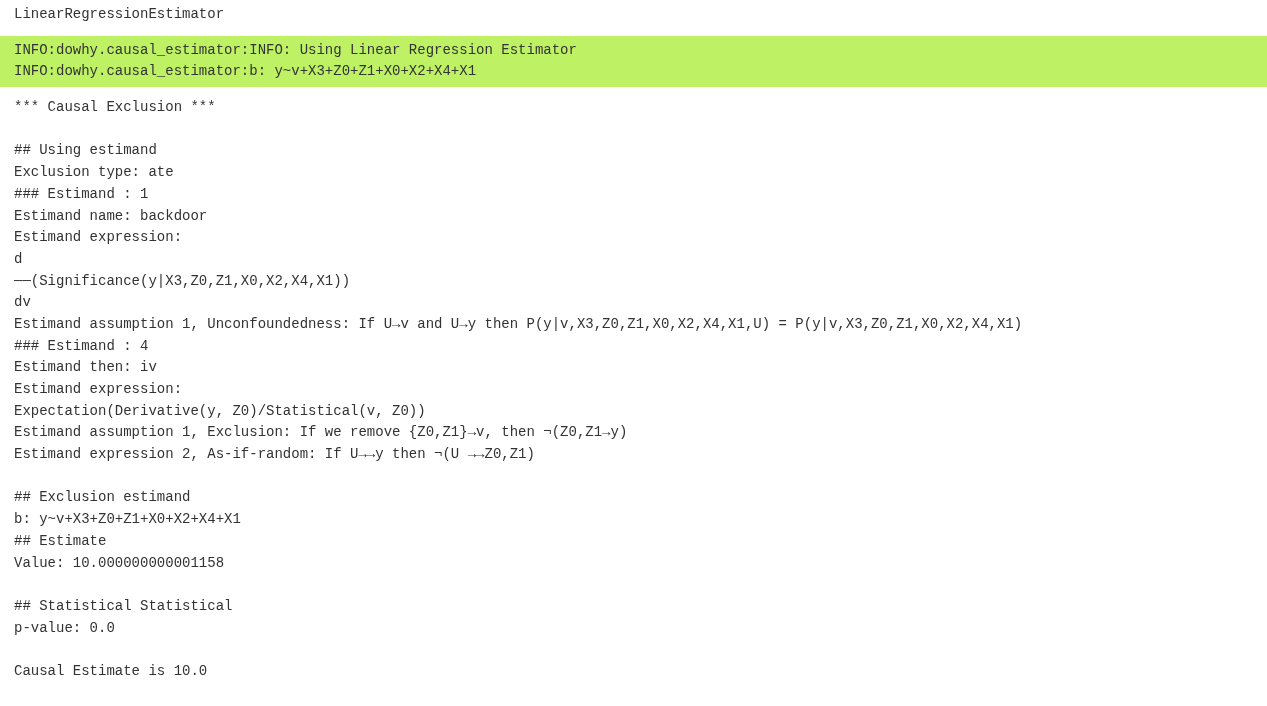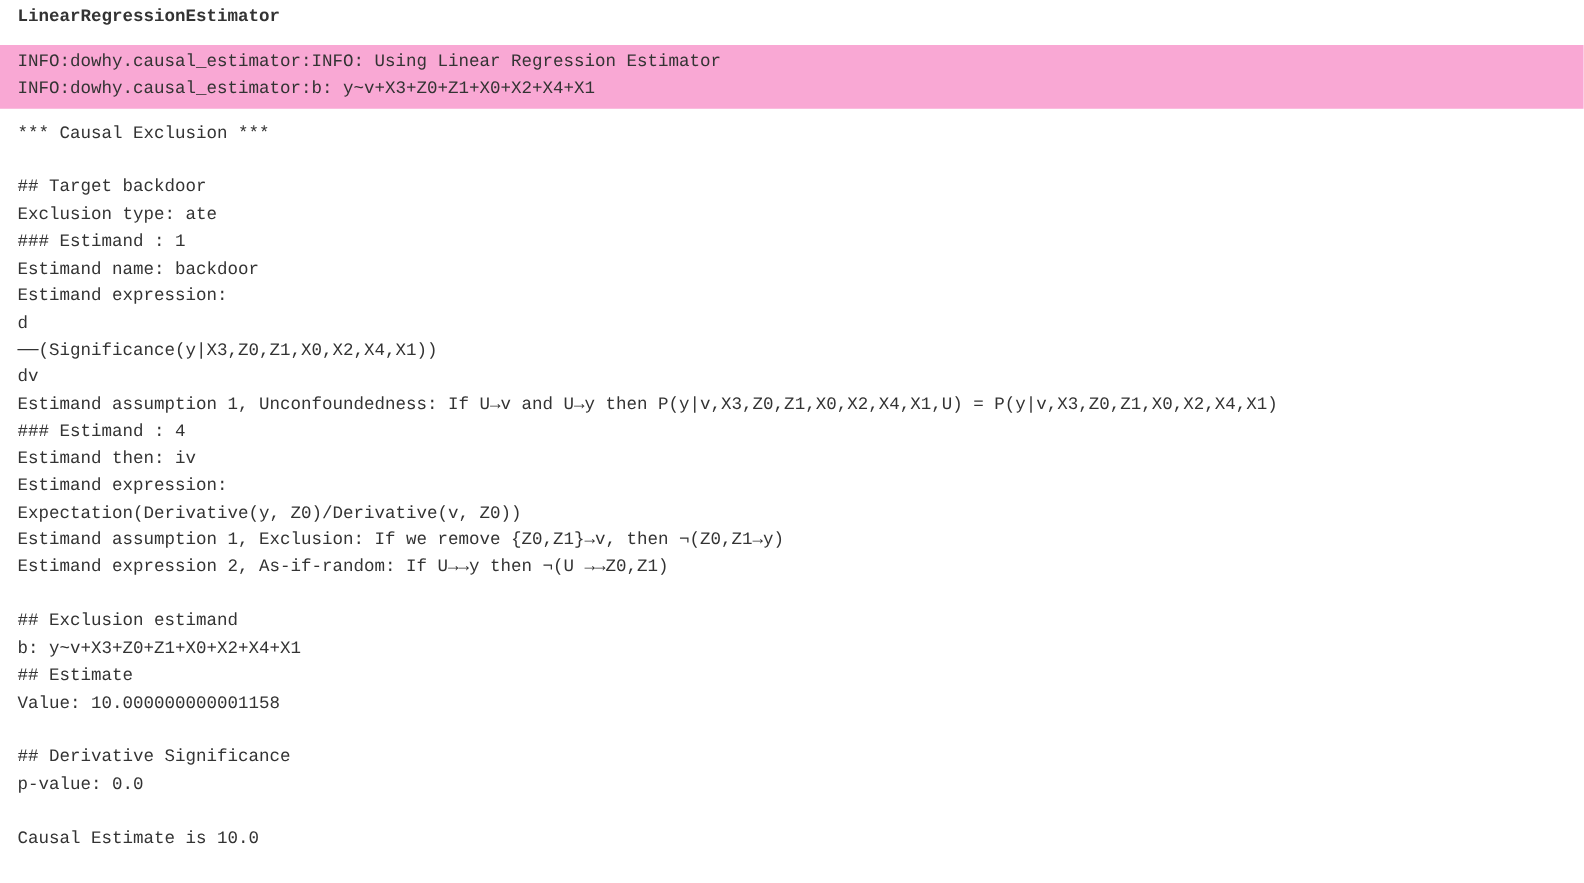--- a/index.html
+++ b/index.html
@@ -15,59 +15,58 @@
       color: #333333;
       padding: 0;
       width: 1267px;
     }
     .output-block {
       padding: 4px 14px 8px 14px;
       white-space: pre;
     }
     .title-line {
       padding-bottom: 6px;
-      font-weight: bold;
     }
     .stderr-block {
-      background: #f9a8d4;
+      background: #bef264;
       padding: 4px 14px;
       margin: 4px 0;
       white-space: pre;
     }
     .main-output {
       padding-top: 6px;
     }
   </style>
 </head>
 <body>
 
 <div class="output-block title-line"><span>LinearRegressionEstimator</span></div>
 
 <div class="stderr-block"><span>INFO:dowhy.causal_estimator:INFO: Using Linear Regression Estimator</span>
 <span>INFO:dowhy.causal_estimator:b: y~v+X3+Z0+Z1+X0+X2+X4+X1</span></div>
 
 <div class="output-block main-output"><span>*** Causal Exclusion ***</span>
 
-<span>## Target backdoor</span>
+<span>## Using estimand</span>
 <span>Exclusion type: ate</span>
 <span>### Estimand : 1</span>
 <span>Estimand name: backdoor</span>
 <span>Estimand expression:</span>
 <span>d</span>
 <span>──(Significance(y|X3,Z0,Z1,X0,X2,X4,X1))</span>
 <span>dv</span>
 <span>Estimand assumption 1, Unconfoundedness: If U→v and U→y then P(y|v,X3,Z0,Z1,X0,X2,X4,X1,U) = P(y|v,X3,Z0,Z1,X0,X2,X4,X1)</span>
 <span>### Estimand : 4</span>
 <span>Estimand then: iv</span>
 <span>Estimand expression:</span>
-<span>Expectation(Derivative(y, Z0)/Derivative(v, Z0))</span>
+<span>Expectation(Derivative(y, Z0)/Statistical(v, Z0))</span>
 <span>Estimand assumption 1, Exclusion: If we remove {Z0,Z1}→v, then ¬(Z0,Z1→y)</span>
 <span>Estimand expression 2, As-if-random: If U→→y then ¬(U →→Z0,Z1)</span>
 
 <span>## Exclusion estimand</span>
 <span>b: y~v+X3+Z0+Z1+X0+X2+X4+X1</span>
 <span>## Estimate</span>
 <span>Value: 10.000000000001158</span>
 
-<span>## Derivative Significance</span>
+<span>## Statistical Statistical</span>
 <span>p-value: 0.0</span>
 
 <span>Causal Estimate is 10.0</span></div>
 
 </body></html>

